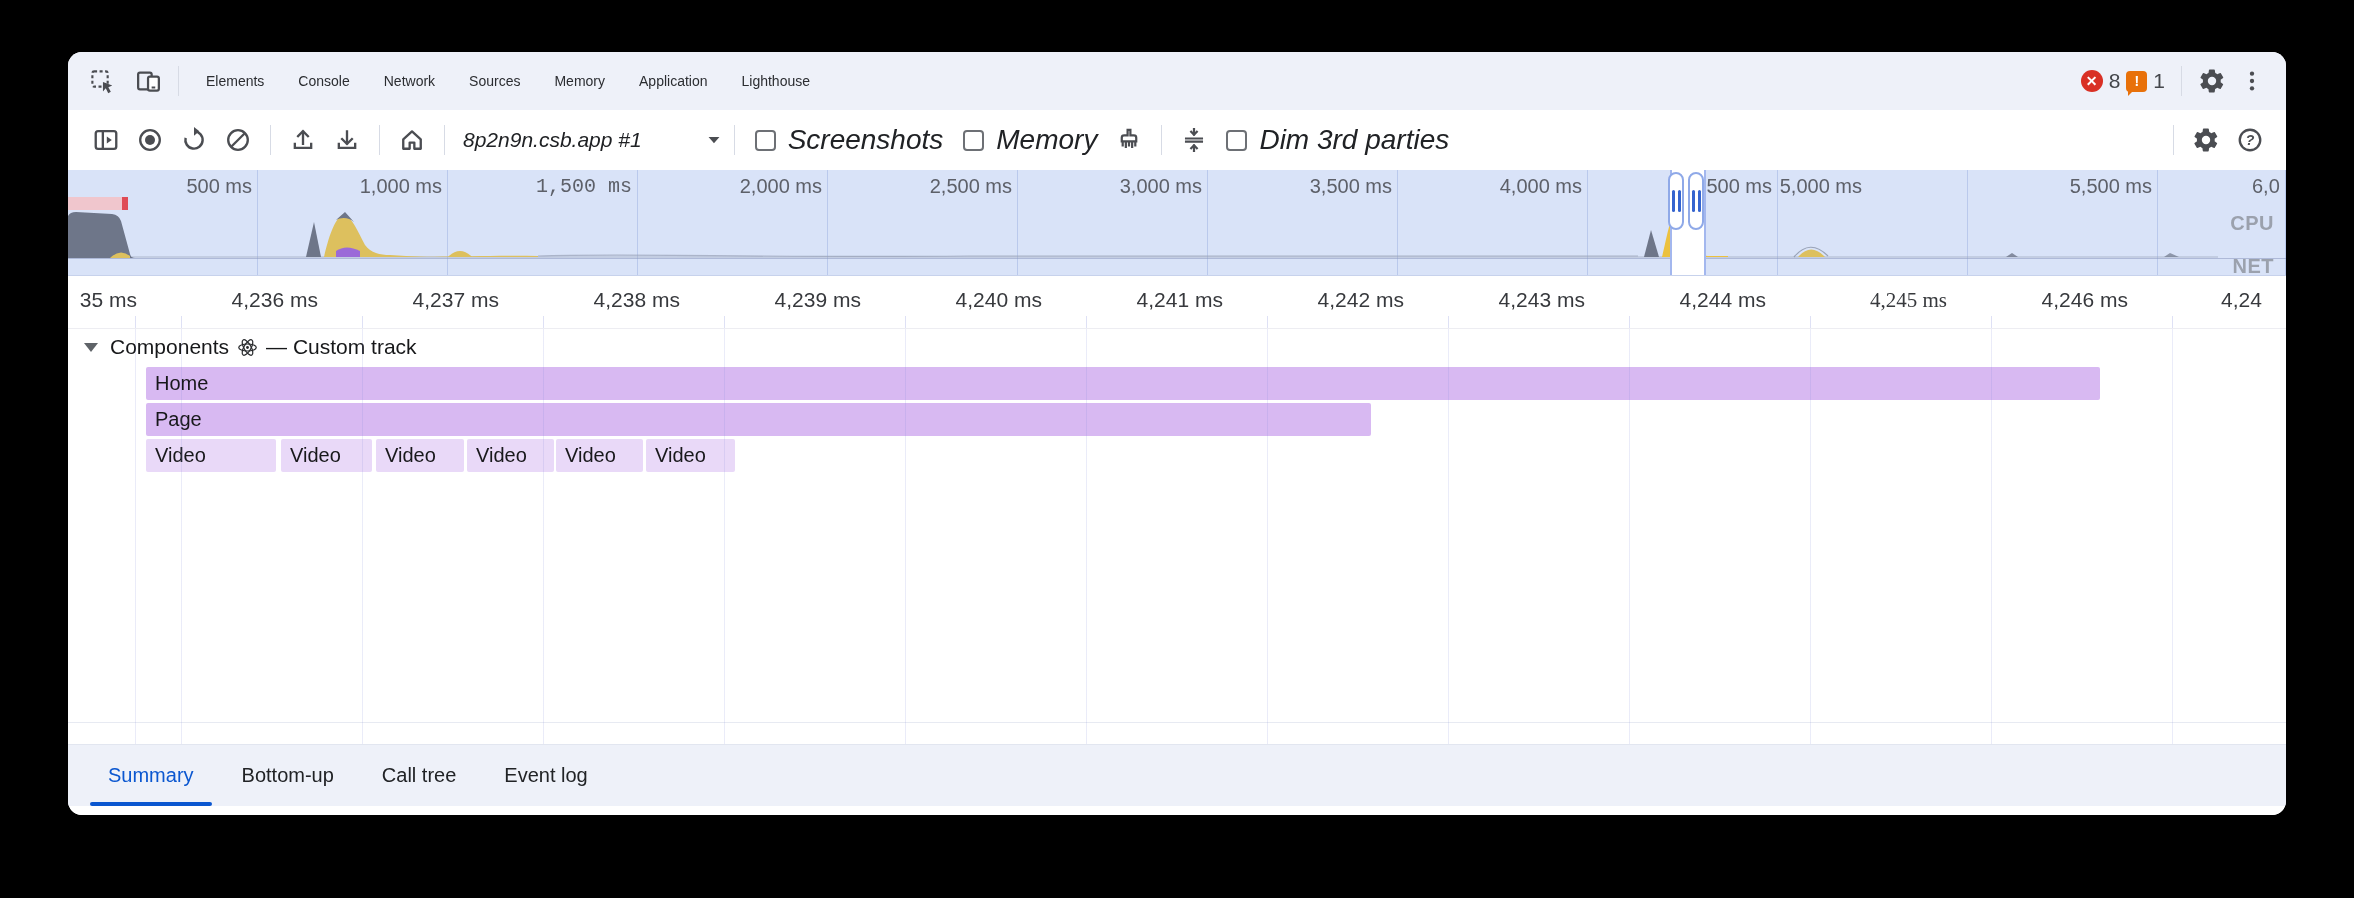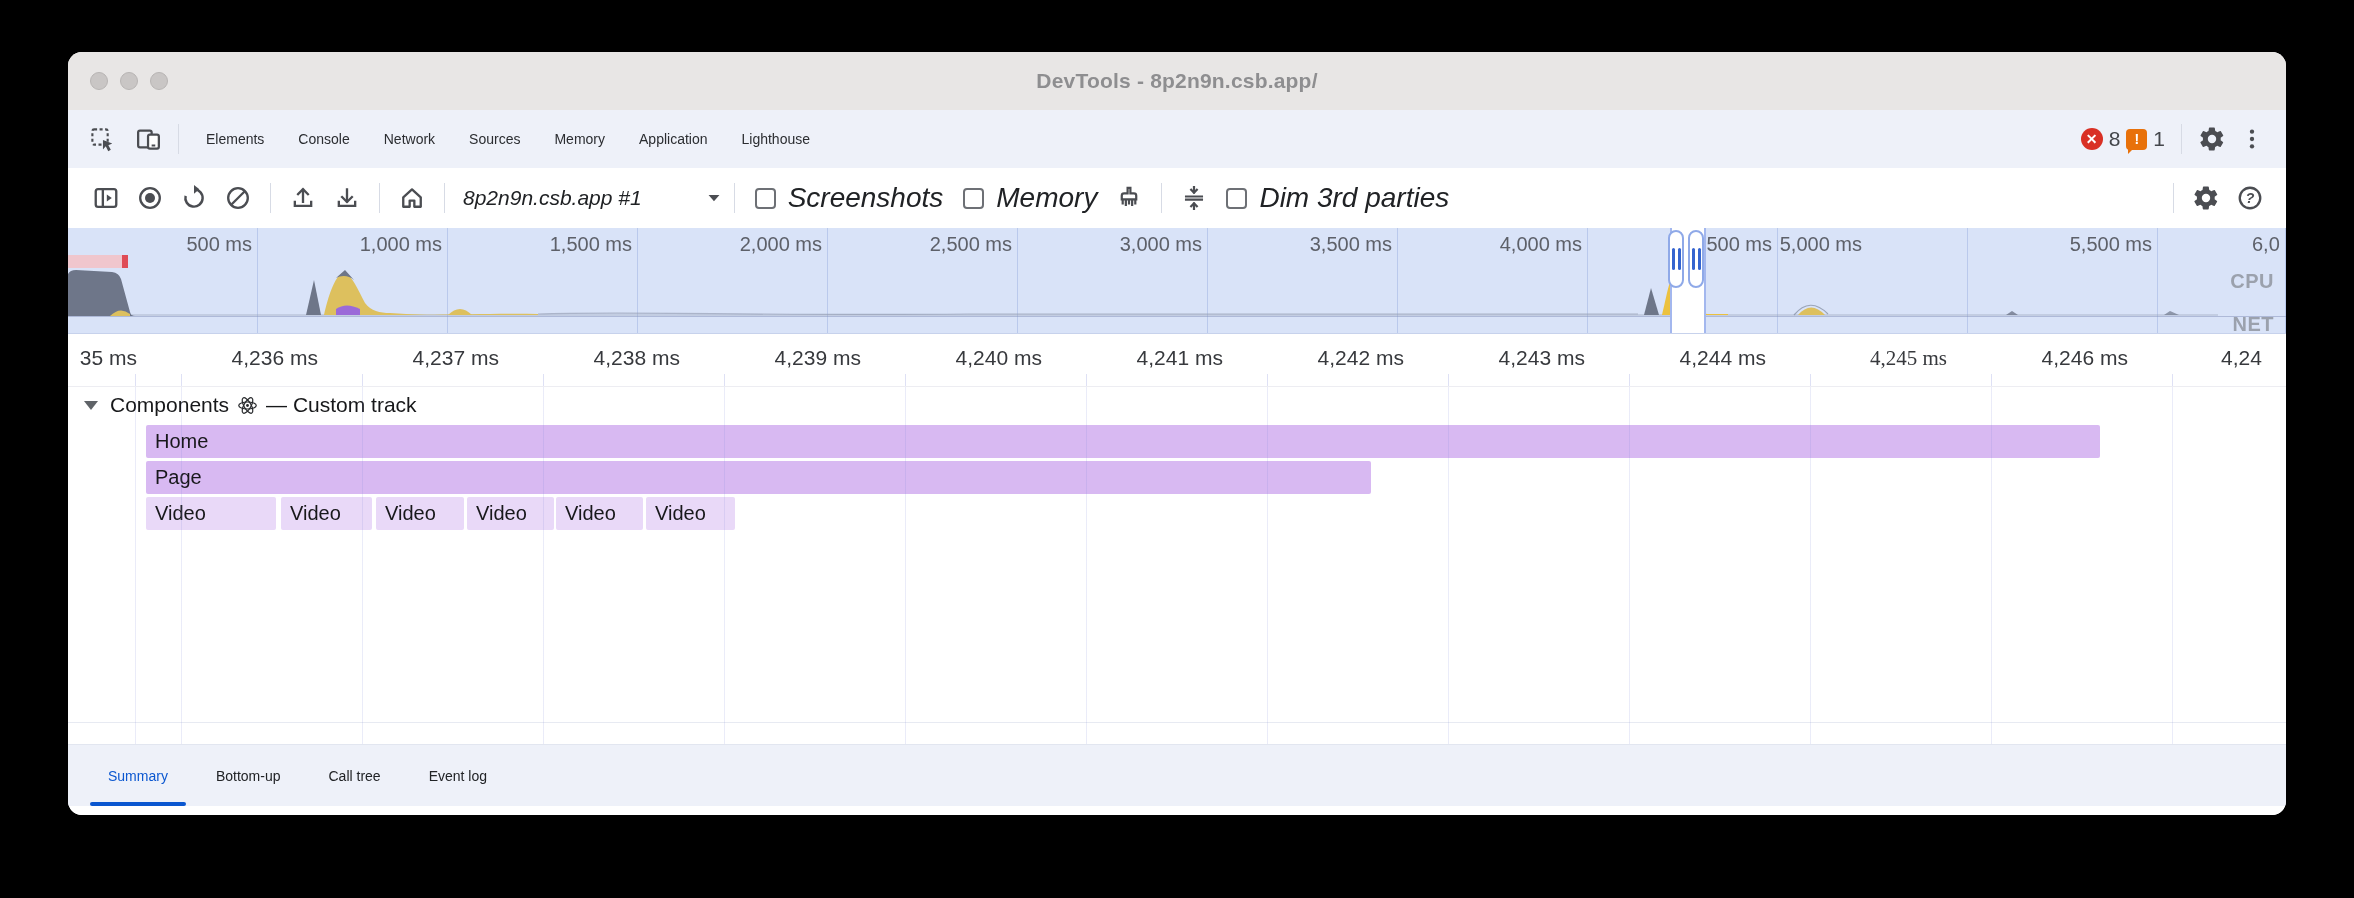--- a/index.html
+++ b/index.html
@@ -82,39 +82,31 @@
   .track-suffix{font-size:21px;color:#17181a;}
   .rows{position:relative;margin-left:78px;margin-top:5px;z-index:1;}
   .trow{position:relative;height:33px;margin-bottom:3px;}
   .bar{position:absolute;top:0;height:33px;border-radius:2px;font-size:20px;color:#18181b;
     line-height:33px;padding-left:9px;box-sizing:border-box;overflow:hidden;white-space:nowrap;}
   .bar.main{background:#d8b9f2;}
   .bar.video{background:#e9d9f8;}
   .content-endline{position:absolute;left:0;right:0;bottom:21px;height:1px;background:#e7eaf2;z-index:4;}
   
   .bottombar{height:62px;background:#eef1f9;border-top:1px solid #e2e6f0;flex:0 0 auto;display:flex;align-items:stretch;padding-left:16px;box-sizing:border-box;}
-  .btab{display:flex;align-items:center;padding:0 24px;font-size:14px;color:#212326;position:relative;white-space:nowrap;}
+  .btab{display:flex;align-items:center;padding:0 24px;font-size:20px;color:#212326;position:relative;white-space:nowrap;}
   .btab.active{color:#0b57d0;}
   .btab.active::after{content:"";position:absolute;left:6px;right:6px;bottom:0;height:4px;border-radius:4px;background:#0b57d0;}
   .bottomstrip{height:9px;background:#fff;flex:0 0 auto;}
 </style>
 </head>
 <body>
 
 <div class="stage">
   <div class="window">
 
-    <div class="titlebar">
-      <div class="traffic">
-        <span class="tl"></span>
-        <span class="tl"></span>
-        <span class="tl"></span>
-      </div>
-      <div class="wtitle">DevTools - 8p2n9n.csb.app/</div>
-    </div>
 
     <div class="tabbar">
       <div class="lefticons">
         <span class="tbtn">
           <svg width="27" height="27" viewBox="0 0 24 24">
             <rect x="3" y="3" width="13.6" height="13.6" rx="1.5" fill="none" stroke="#4b4d52" stroke-width="1.9" stroke-dasharray="2.7 2.2"></rect>
             <path d="M12.4 12.4l8.3 3.1-3.5 1.5 2.2 4.2-2.3 1.2-2.2-4.3-2.5 2.7z" fill="#4b4d52"></path>
           </svg>
         </span>
         <span class="tbtn">
@@ -287,21 +279,21 @@
 
         <path d="M1730 87 Q1743 72 1757 87 Z" fill="#ddc05e"></path>
         <path d="M1726 87 Q1742 68 1760 86" stroke="#8a93a8" stroke-width="1.2" fill="none" opacity=".8"></path>
 
         <path d="M1938 87 l6 -4 6 4 Z" fill="#6e7689" opacity=".8"></path>
         <path d="M2096 87 l6 -4 9 4 Z" fill="#6e7689" opacity=".7"></path>
       </svg>
       <div id="ov-ticks">
           <div class="ov-tick" style="left: 74px;">500 ms</div>
           <div class="ov-tick" style="left: 264px;">1,000 ms</div>
-          <div class="ov-tick" style="left: 454px;">1,500 ms</div>
+          <div class="ov-tick" style="left: 454px; font-family: Liberation Mono, monospace;">1,500 ms</div>
           <div class="ov-tick" style="left: 644px;">2,000 ms</div>
           <div class="ov-tick" style="left: 834px;">2,500 ms</div>
           <div class="ov-tick" style="left: 1024px;">3,000 ms</div>
           <div class="ov-tick" style="left: 1214px;">3,500 ms</div>
           <div class="ov-tick" style="left: 1404px;">4,000 ms</div>
           <div class="ov-tick" style="left: 1594px;">4,500 ms</div>
           <div class="ov-tick" style="left: 1684px;">5,000 ms</div>
           <div class="ov-tick" style="left: 1974px;">5,500 ms</div>
           <div class="ov-tick" style="left: 2184px; text-align: left;">6,0</div>
         </div>

